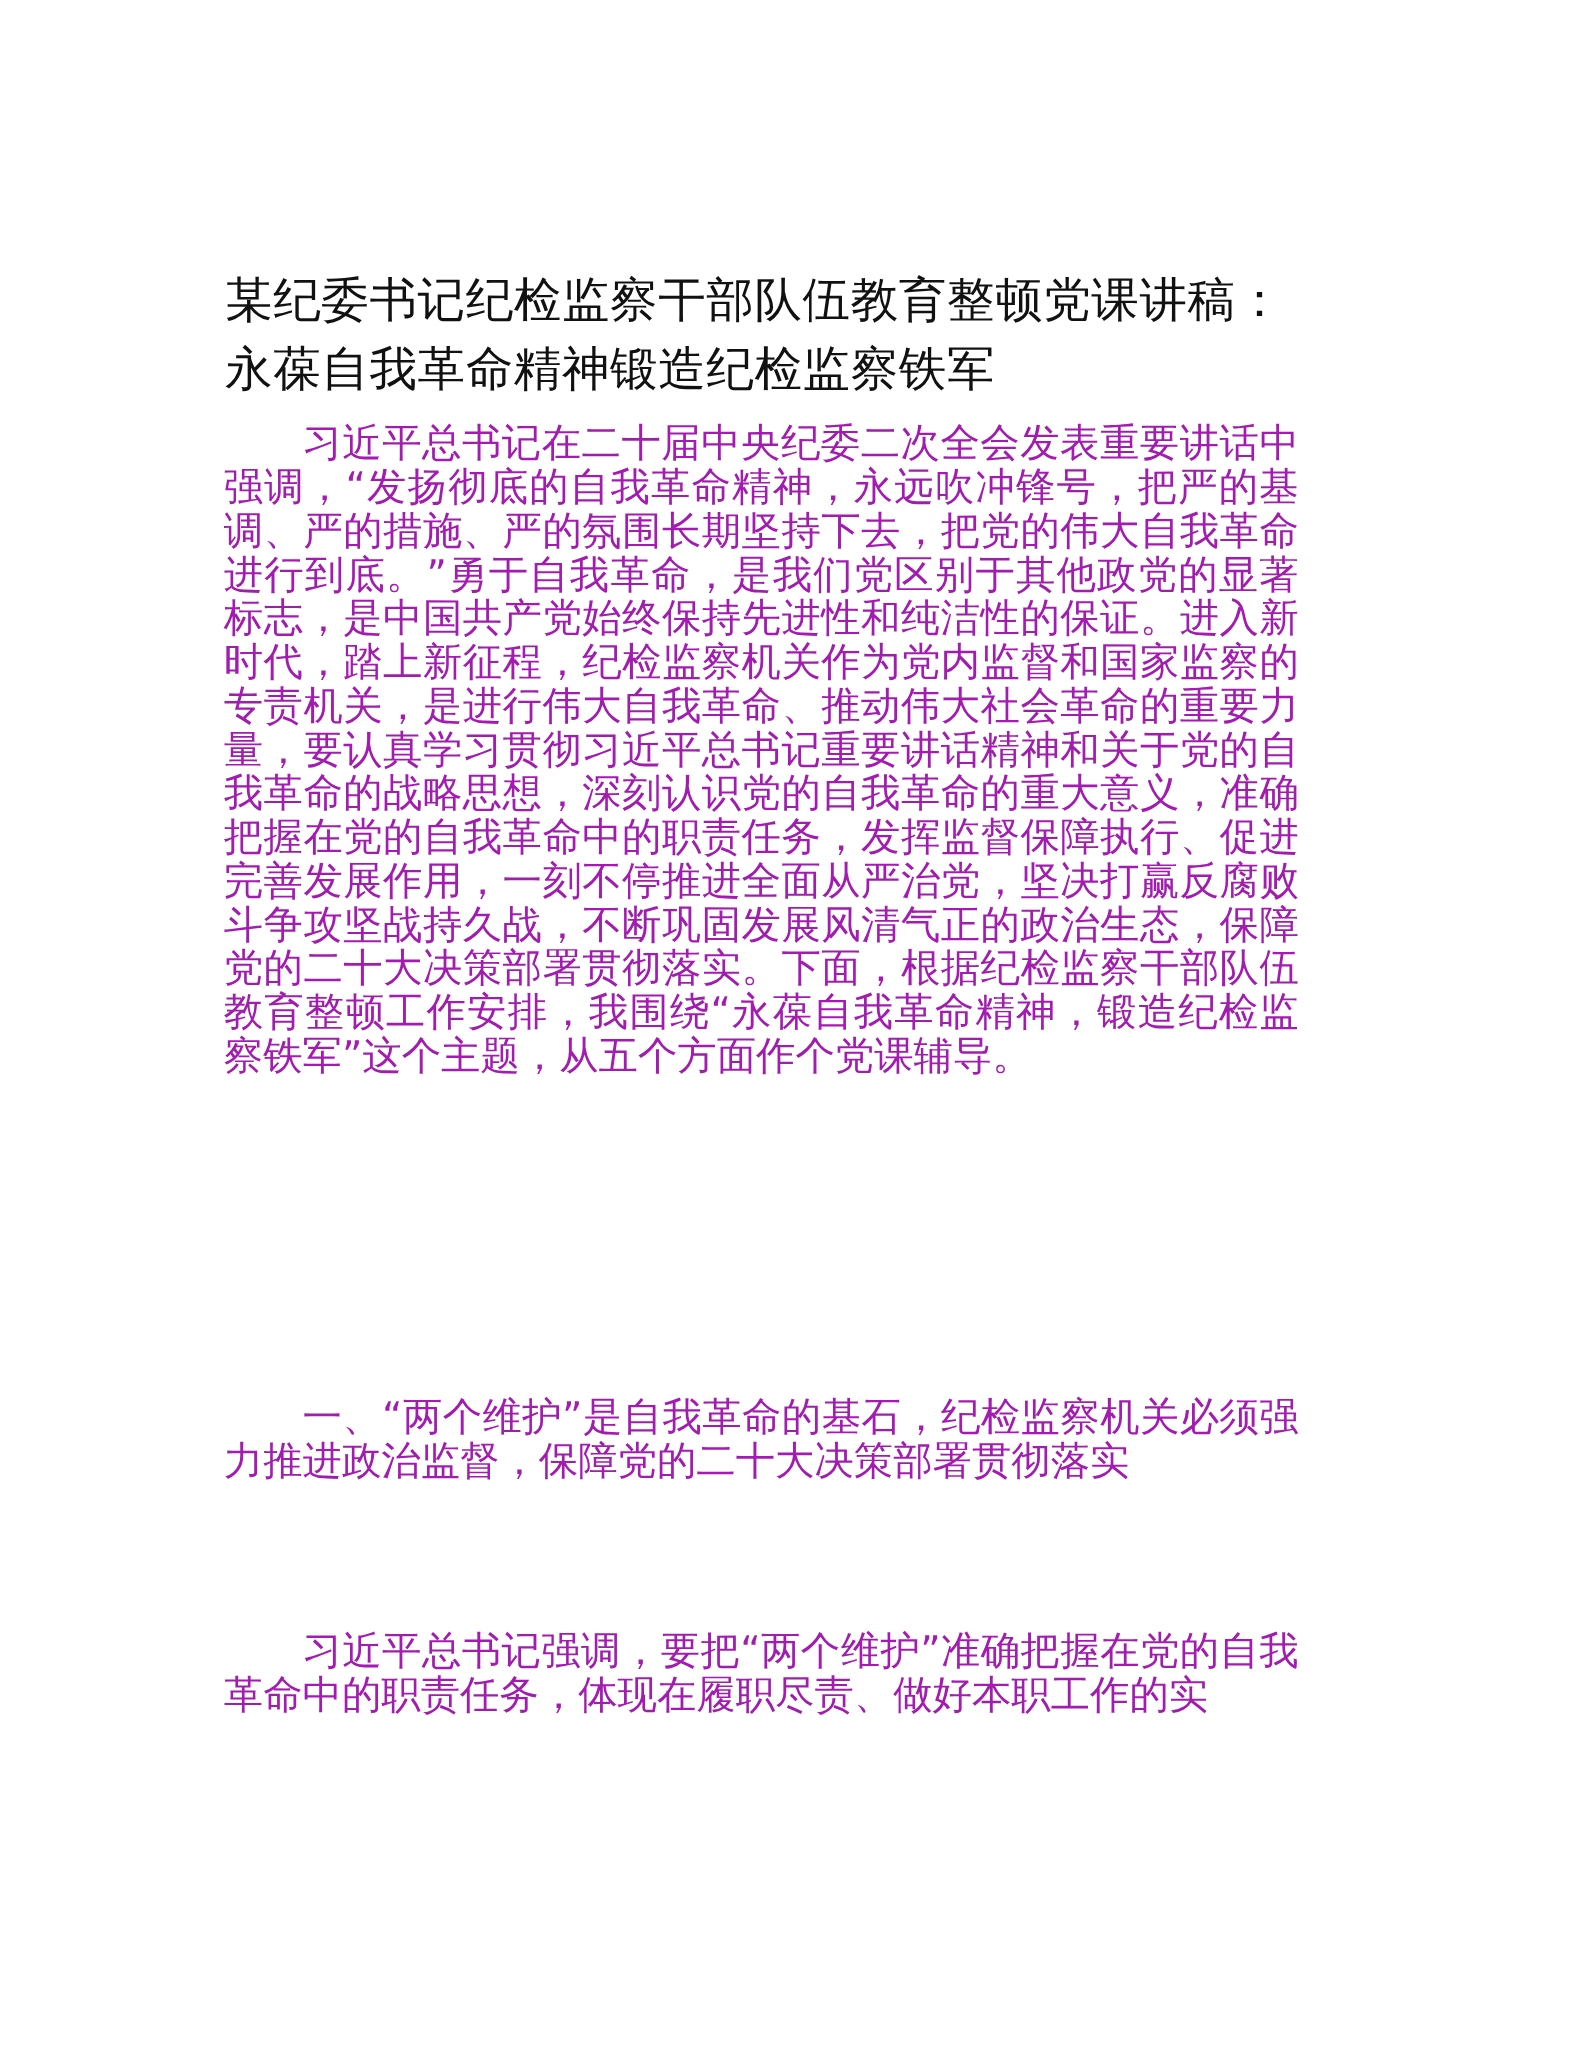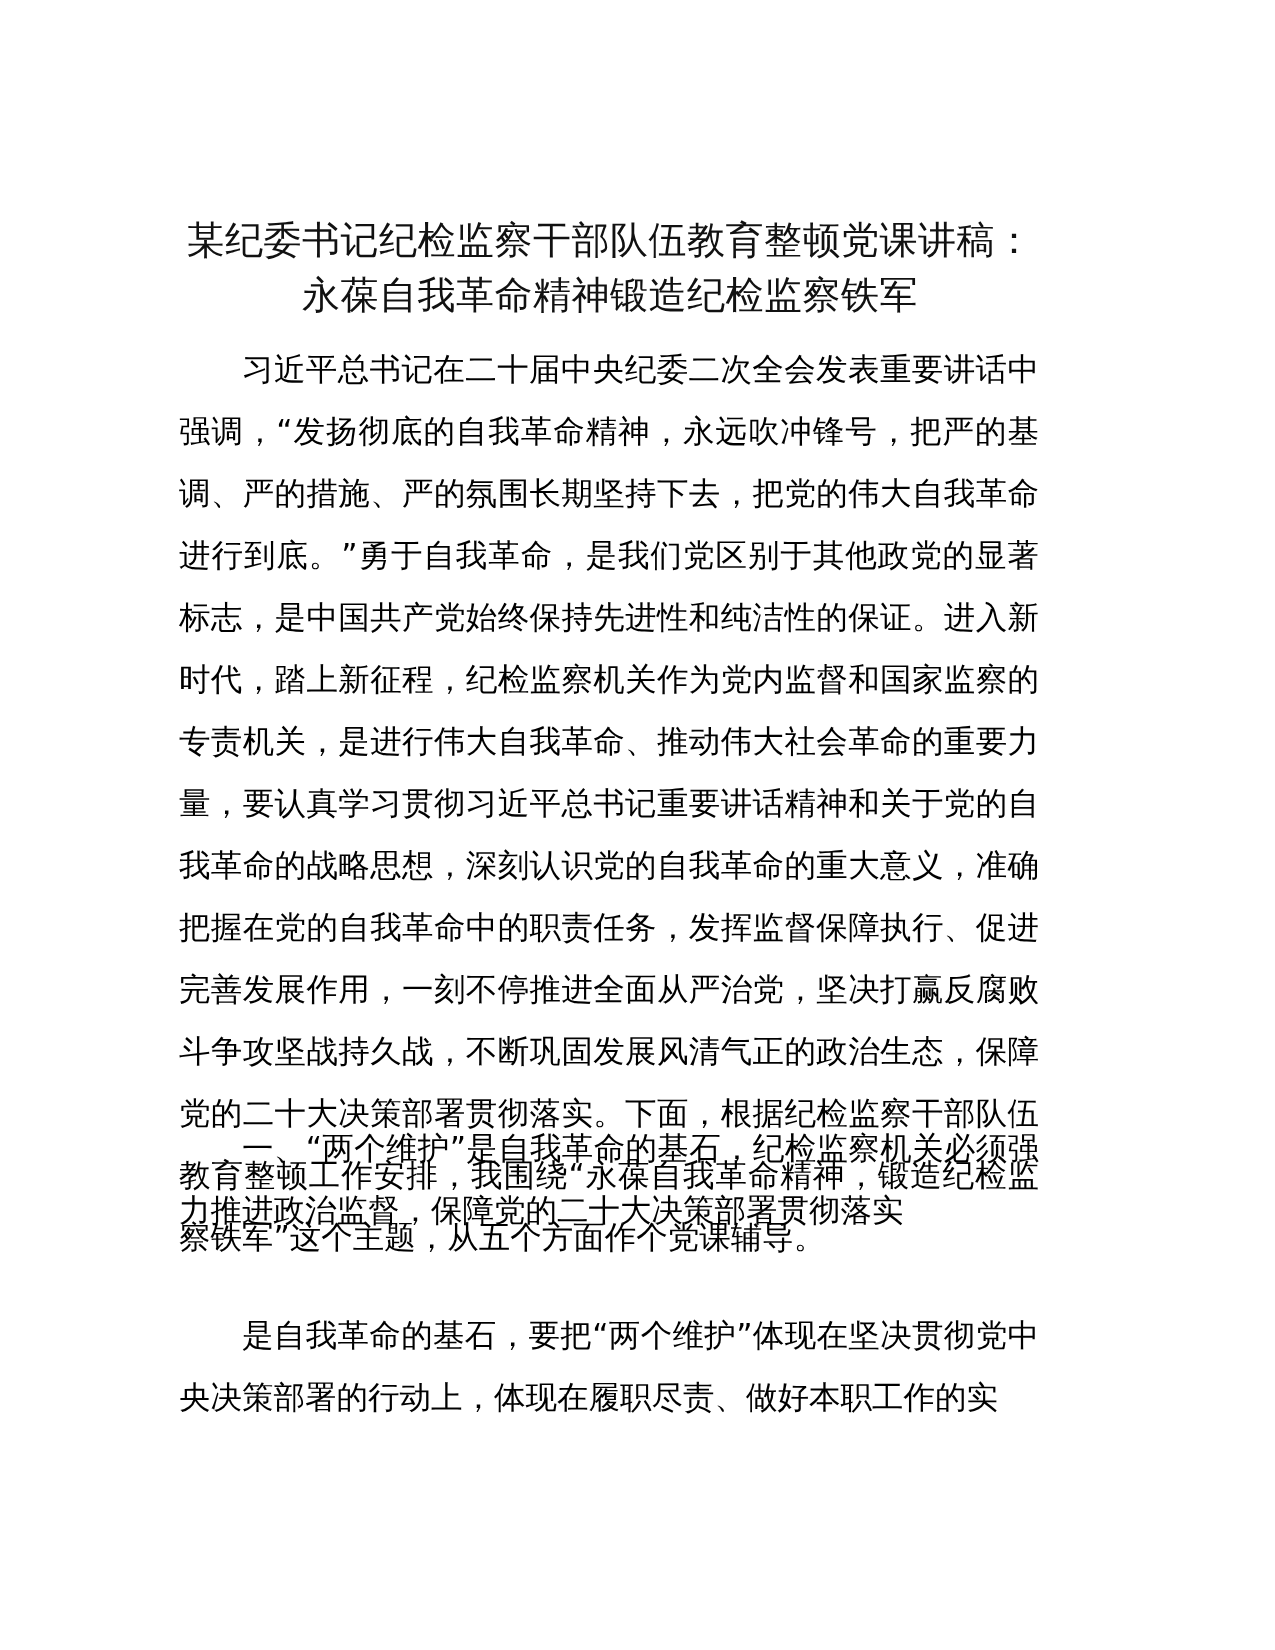--- a/index.html
+++ b/index.html
@@ -20,50 +20,49 @@
       left: 0; top: 0;
       width: 1275px;
       height: 1650px;
       background: #ffffff;
     }
     .title {
       position: absolute;
       left: 180px;
       top: 213px;
       width: 860px;
-      text-align: center;
       font-size: 38px;
       line-height: 55px;
       font-weight: normal;
       letter-spacing: 0.5px;
       margin: 0;
       color: #111111;
     }
     .body-text {
       position: absolute;
       left: 179px;
       width: 860px;
       font-size: 31.5px;
-      line-height: 62px;
+      line-height: 35px;
       margin: 0;
       text-align: justify;
       text-align-last: left;
-      color: #000000;
+      color: #a21caf;
     }
     .indent {
       text-indent: 63px;
     }
     #para1 { top: 338px; }
     #heading1 { top: 1117px; }
     #para2 { top: 1304px; }
   </style>
 </head>
 <body>
 
 <div class="page">
   <h1 class="title" id="doc-title">某纪委书记纪检监察干部队伍教育整顿党课讲稿：永葆自我革命精神锻造纪检监察铁军</h1>
 
   <p class="body-text indent" id="para1">习近平总书记在二十届中央纪委二次全会发表重要讲话中强调，“发扬彻底的自我革命精神，永远吹冲锋号，把严的基调、严的措施、严的氛围长期坚持下去，把党的伟大自我革命进行到底。”勇于自我革命，是我们党区别于其他政党的显著标志，是中国共产党始终保持先进性和纯洁性的保证。进入新时代，踏上新征程，纪检监察机关作为党内监督和国家监察的专责机关，是进行伟大自我革命、推动伟大社会革命的重要力量，要认真学习贯彻习近平总书记重要讲话精神和关于党的自我革命的战略思想，深刻认识党的自我革命的重大意义，准确把握在党的自我革命中的职责任务，发挥监督保障执行、促进完善发展作用，一刻不停推进全面从严治党，坚决打赢反腐败斗争攻坚战持久战，不断巩固发展风清气正的政治生态，保障党的二十大决策部署贯彻落实。下面，根据纪检监察干部队伍教育整顿工作安排，我围绕“永葆自我革命精神，锻造纪检监察铁军”这个主题，从五个方面作个党课辅导。</p>
 
   <p class="body-text indent" id="heading1">一、“两个维护”是自我革命的基石，纪检监察机关必须强力推进政治监督，保障党的二十大决策部署贯彻落实</p>
 
-  <p class="body-text indent" id="para2">是自我革命的基石，要把“两个维护”体现在坚决贯彻党中央决策部署的行动上，体现在履职尽责、做好本职工作的实</p>
+  <p class="body-text indent" id="para2">习近平总书记强调，要把“两个维护”准确把握在党的自我革命中的职责任务，体现在履职尽责、做好本职工作的实</p>
 </div>
 
 </body></html>

